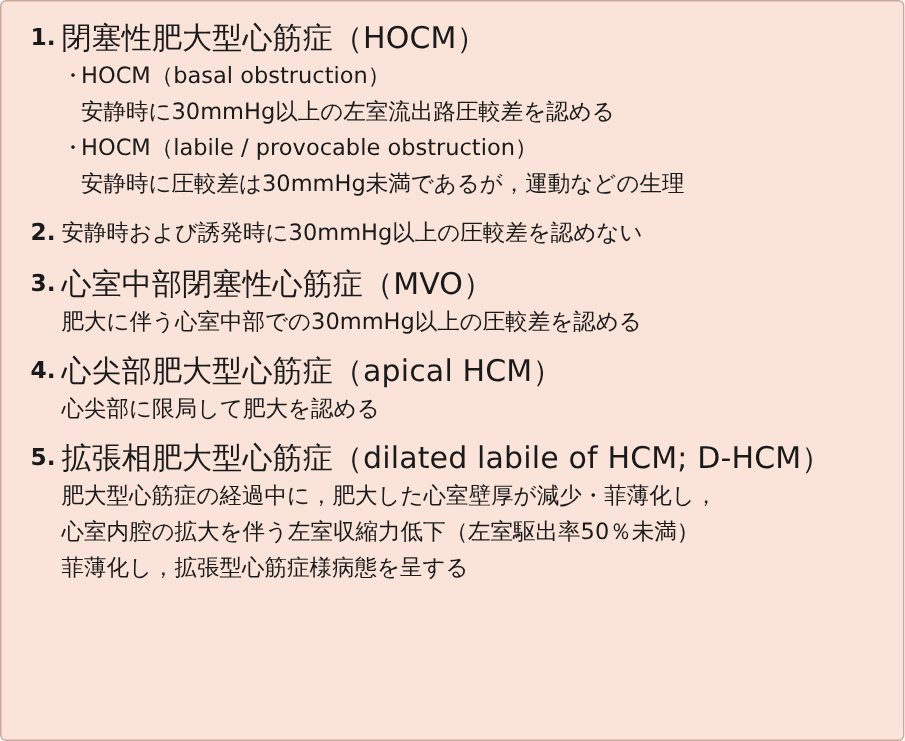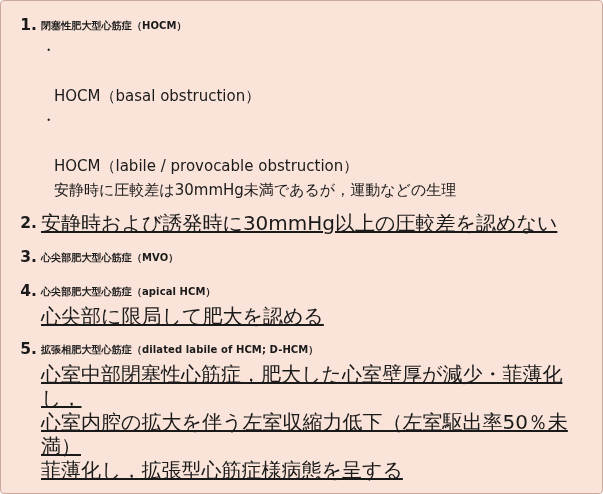--- a/index.html
+++ b/index.html
@@ -37,65 +37,64 @@
     font-weight: bold;
     font-size: 15.5px;
     line-height: 25px;
     padding-right: 4px;
   }
   .body {
     flex: 1 1 auto;
     min-width: 0;
   }
   .heading {
-    font-weight: bold;
-    font-size: 10px;
+    font-weight: normal;
+    font-size: 20px;
     line-height: 25px;
     letter-spacing: 0.1px;
   }
   .sub {
     display: flex;
     align-items: flex-start;
     font-size: 15px;
     line-height: 24px;
   }
   .bullet {
     flex: 0 0 auto;
     width: 13px;
     font-size: 15px;
     line-height: 24px;
   }
   .subtext {
     flex: 1 1 auto;
     min-width: 0;
-    margin-top: 46px;
   }
   .sub-line {
     font-size: 15px;
     line-height: 24px;
   }
   .detail {
-    font-size: 20px;
+    font-size: 15px;
     line-height: 24px;
-    text-decoration: underline;
   }
 </style>
 </head>
 <body>
 
 <div class="panel">
 
   <div class="item">
     <div class="num">1.</div>
     <div class="body">
       <div class="heading">閉塞性肥大型心筋症（HOCM）</div>
       <div class="sub">
         <div class="bullet">・</div>
         <div class="subtext">
           <div class="sub-line">HOCM（basal obstruction）</div>
+          <div class="sub-line">安静時に30mmHg以上の左室流出路圧較差を認める</div>
         </div>
       </div>
       <div class="sub">
         <div class="bullet">・</div>
         <div class="subtext">
           <div class="sub-line">HOCM（labile / provocable obstruction）</div>
           <div class="sub-line">安静時に圧較差は30mmHg未満であるが，運動などの生理</div>
         </div>
       </div>
     </div>
@@ -104,35 +103,36 @@
   <div class="item">
     <div class="num">2.</div>
     <div class="body">
       <div class="detail">安静時および誘発時に30mmHg以上の圧較差を認めない</div>
     </div>
   </div>
 
   <div class="item">
     <div class="num">3.</div>
     <div class="body">
-      <div class="heading">心尖部肥大型心筋症（MVO）</div>
+      <div class="heading">心室中部閉塞性心筋症（MVO）</div>
+      <div class="detail">肥大に伴う心室中部での30mmHg以上の圧較差を認める</div>
     </div>
   </div>
 
   <div class="item">
     <div class="num">4.</div>
     <div class="body">
       <div class="heading">心尖部肥大型心筋症（apical HCM）</div>
       <div class="detail">心尖部に限局して肥大を認める</div>
     </div>
   </div>
 
   <div class="item">
     <div class="num">5.</div>
     <div class="body">
       <div class="heading">拡張相肥大型心筋症（dilated labile of HCM; D-HCM）</div>
-      <div class="detail">心室中部閉塞性心筋症，肥大した心室壁厚が減少・菲薄化し，</div>
+      <div class="detail">肥大型心筋症の経過中に，肥大した心室壁厚が減少・菲薄化し，</div>
       <div class="detail">心室内腔の拡大を伴う左室収縮力低下（左室駆出率50％未満）</div>
       <div class="detail">菲薄化し，拡張型心筋症様病態を呈する</div>
     </div>
   </div>
 
 </div>
 
 </body></html>

